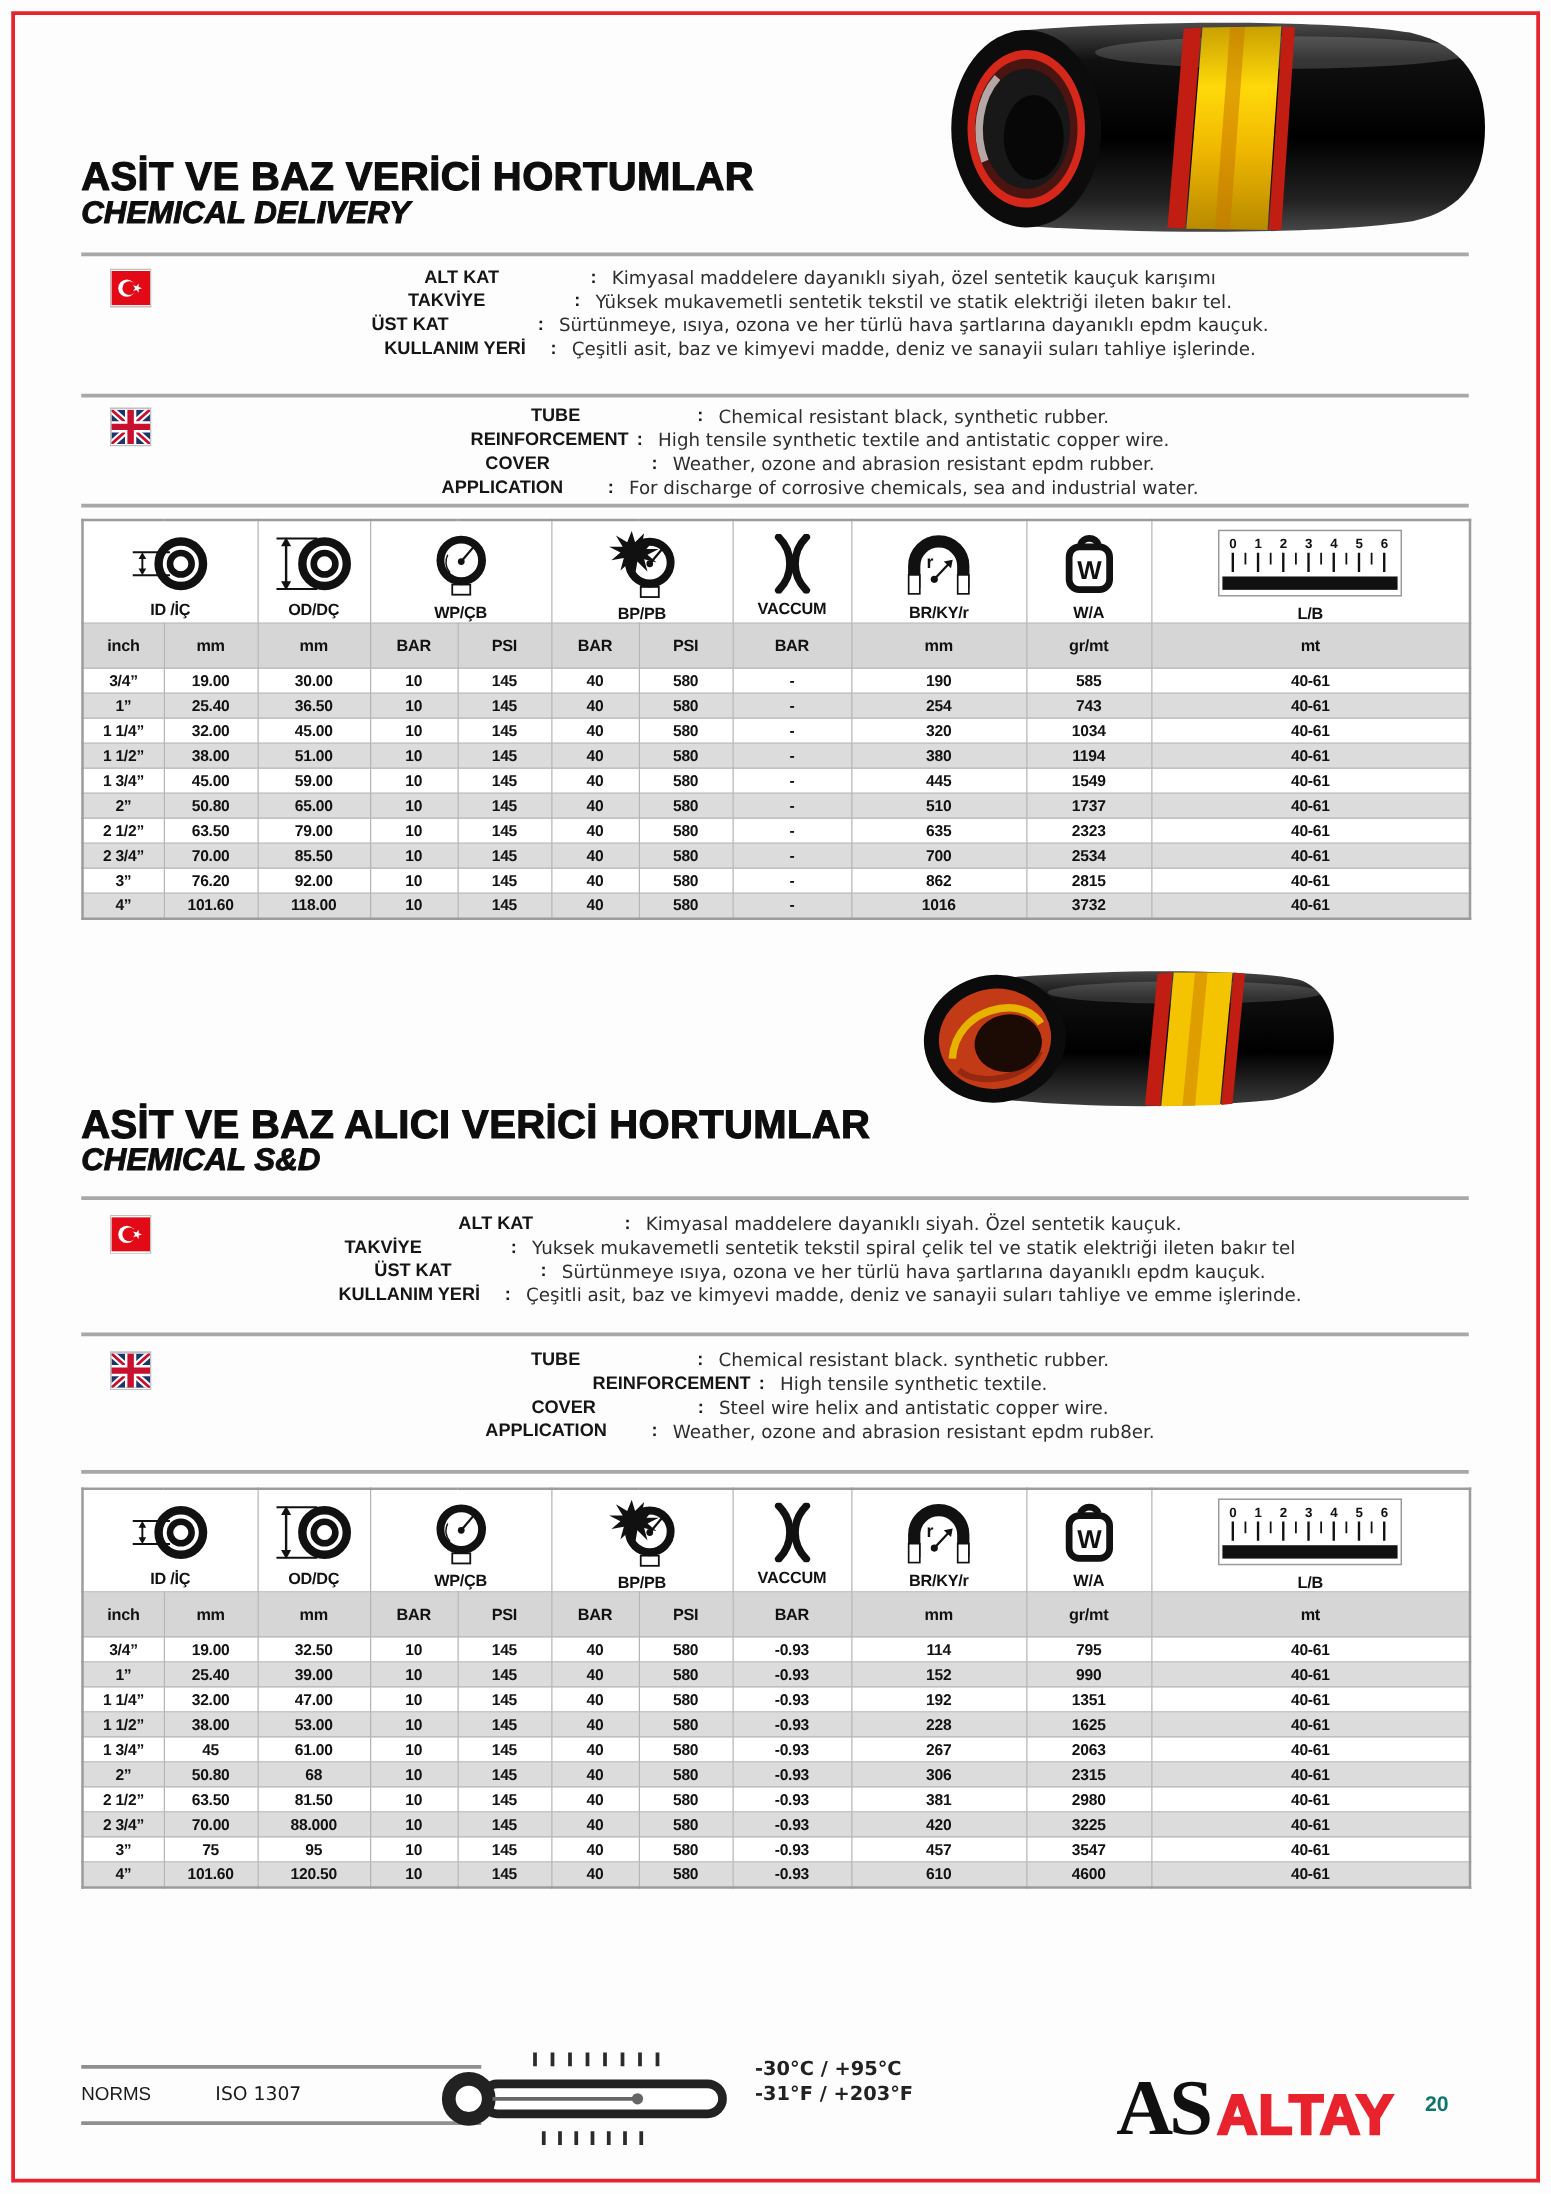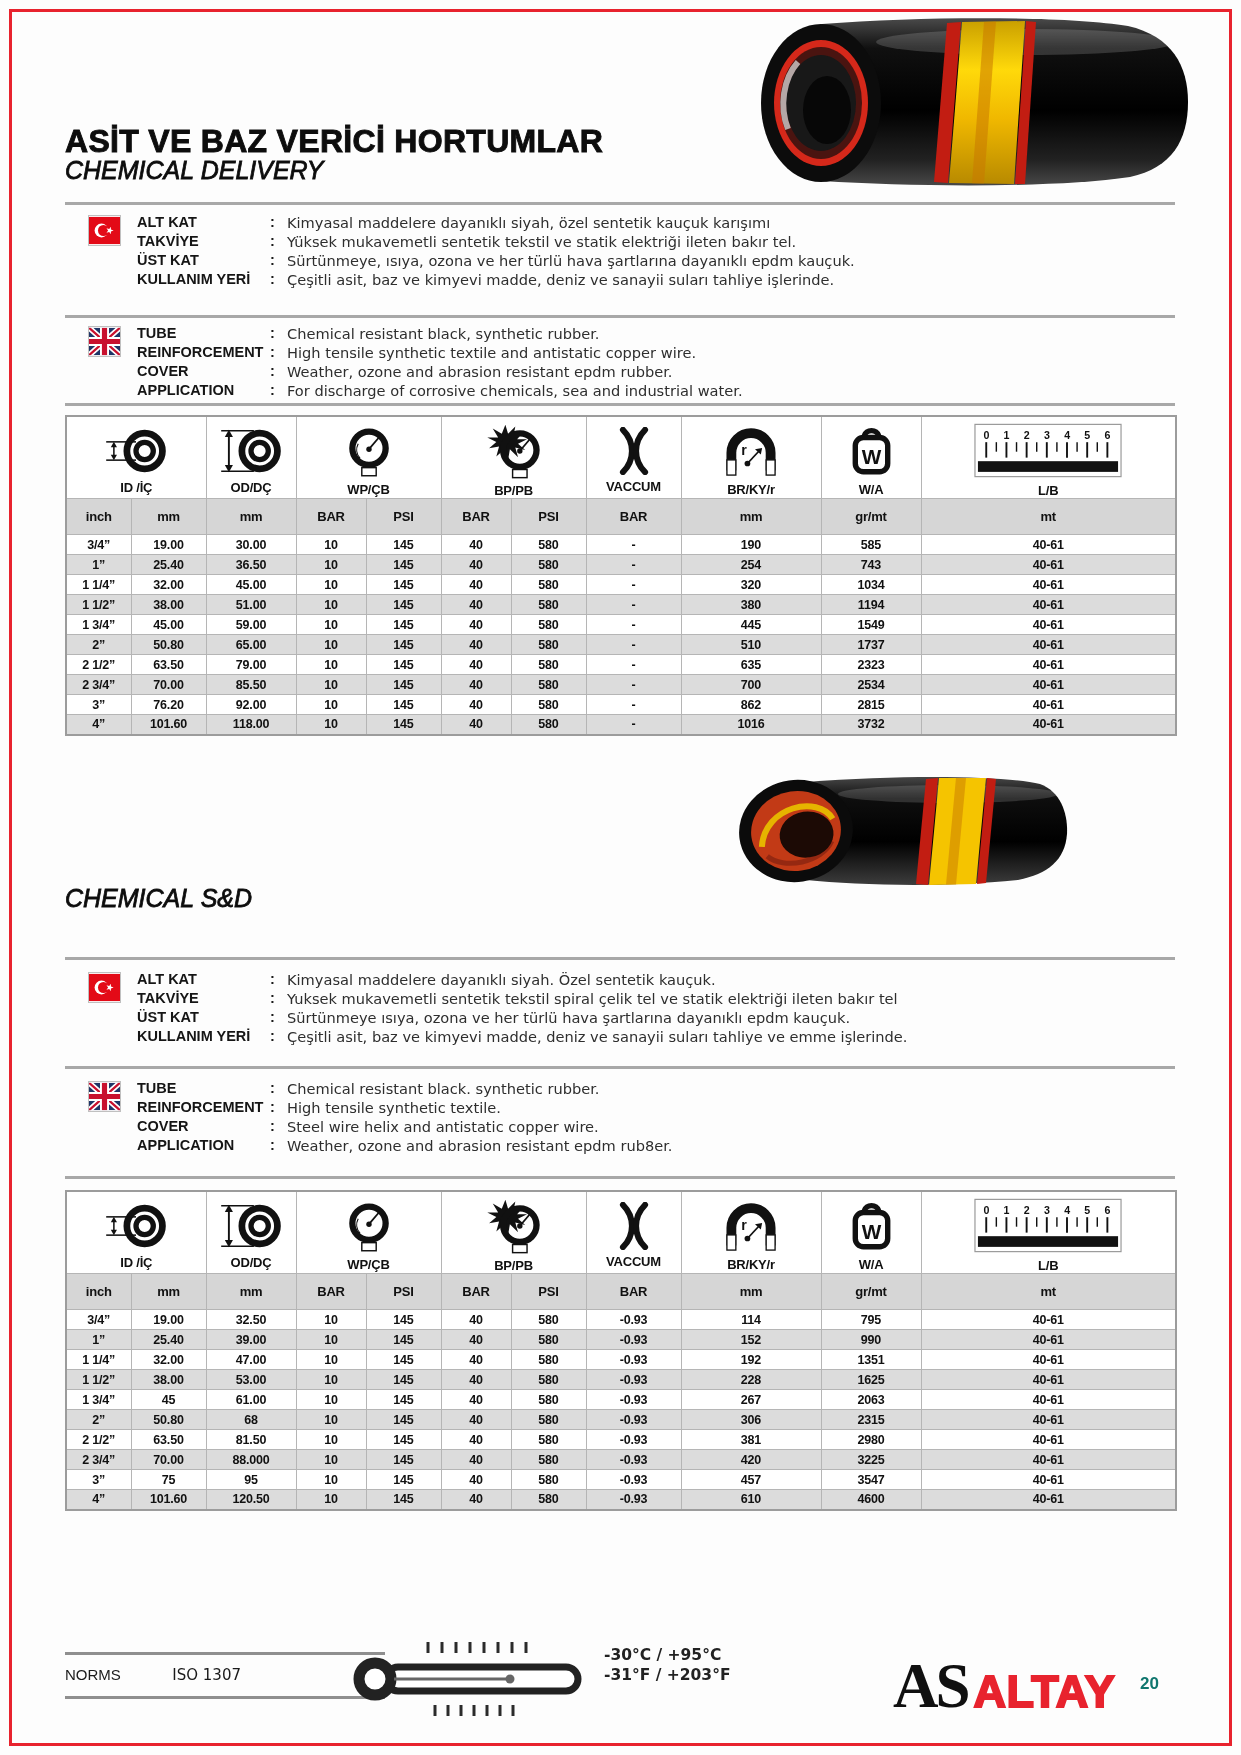--- a/index.html
+++ b/index.html
@@ -7,27 +7,27 @@
   body { width:1241px; height:1755px; position:relative; background:#fdfdfd;
          font-family:"Liberation Sans","DejaVu Sans",sans-serif; color:#1a1a1a; overflow:hidden; }
   .abs { position:absolute; }
   .frame { position:absolute; inset:9px; border:3px solid #e8232e; pointer-events:none; }
   .rule { position:absolute; left:65px; width:1110px; height:3px; background:#a8a8a8; }
   .r1a{top:202px}.r1b{top:315px}.r1c{top:403px}.r2a{top:957px}.r2b{top:1066px}.r2c{top:1176px}
 
   .title-block { left:65px; }
   .t1{top:126px}.t2{top:884px}
   .title-tr { font-size:32px; font-weight:bold; line-height:30px; color:#0d0d0d; letter-spacing:0.3px; -webkit-text-stroke:0.9px #0d0d0d; }
-  .title-en { font-size:25px; font-weight:normal; font-style:italic; line-height:28px; color:#0d0d0d; -webkit-text-stroke:0.8px #0d0d0d; }
+  .title-en { font-size:25px; font-weight:bold; font-style:italic; line-height:28px; color:#0d0d0d; -webkit-text-stroke:0.8px #0d0d0d; }
 
   .spec-block { position:absolute; left:65px; width:1110px; display:flex; align-items:flex-start; }
   .s1tr{top:213px}.s1en{top:324px}.s2tr{top:970px}.s2en{top:1079px}
   .flag { width:31px; height:29px; flex:none; margin-left:24px; margin-right:17px; margin-top:3px; box-shadow:0 0 0 1px #c0c0c0; }
   .spec-rows { flex:1; }
-  .spec-row { display:flex; align-items:flex-start; line-height:19px; }
+  .spec-row { display:flex; align-items:flex-start; line-height:19px;justify-content:center; }
   .spec-label { width:133px; flex:none; font-weight:bold; font-size:14.5px; color:#151515; }
   .spec-colon { width:17px; flex:none; font-weight:bold; font-size:14.5px; }
   .spec-value { font-size:14.6px; color:#2e2e2e; font-family:"DejaVu Sans",sans-serif; white-space:nowrap; }
 
   .spec-table { position:absolute; left:65px; width:1110px; border-collapse:collapse; table-layout:fixed;
                 background:#fff; border:2px solid #9c9c9c; }
   .tb1{top:415px}.tb2{top:1190px}
   .spec-table td { border:1px solid #b5b5b5; text-align:center; font-weight:bold; color:#111;
                    padding:0; letter-spacing:-0.2px; }
   .icon-row td { height:76px; background:#fff; vertical-align:middle; padding-top:5px; }
@@ -487,20 +487,21 @@
         <ellipse cx="78" cy="59" rx="57" ry="51" fill="#0b0b0b"></ellipse>
         <ellipse cx="78" cy="59" rx="45" ry="40" fill="#c23a16"></ellipse>
         <path d="M42,70 C50,30 105,26 116,52" stroke="#e6b400" stroke-width="6" fill="none"></path>
         <path d="M46,80 C60,96 100,94 112,74" stroke="#8a2410" stroke-width="5" fill="none" opacity="0.8"></path>
         <ellipse cx="88" cy="64" rx="27" ry="23" fill="#1c0a05"></ellipse>
       </g>
     </svg>
   </div>
 
   <div class="abs title-block t2">
+    <div class="title-tr">ASİT VE BAZ ALICI VERİCİ HORTUMLAR</div>
     <div class="title-en">CHEMICAL S&amp;D</div>
   </div>
 
   <div class="rule r2a"></div>
 
   <div class="spec-block s2tr">
     <svg class="flag" viewBox="0 0 36 32">
         <use href="#sym-flag-tr"></use>
       </svg>
     <div class="spec-rows">

